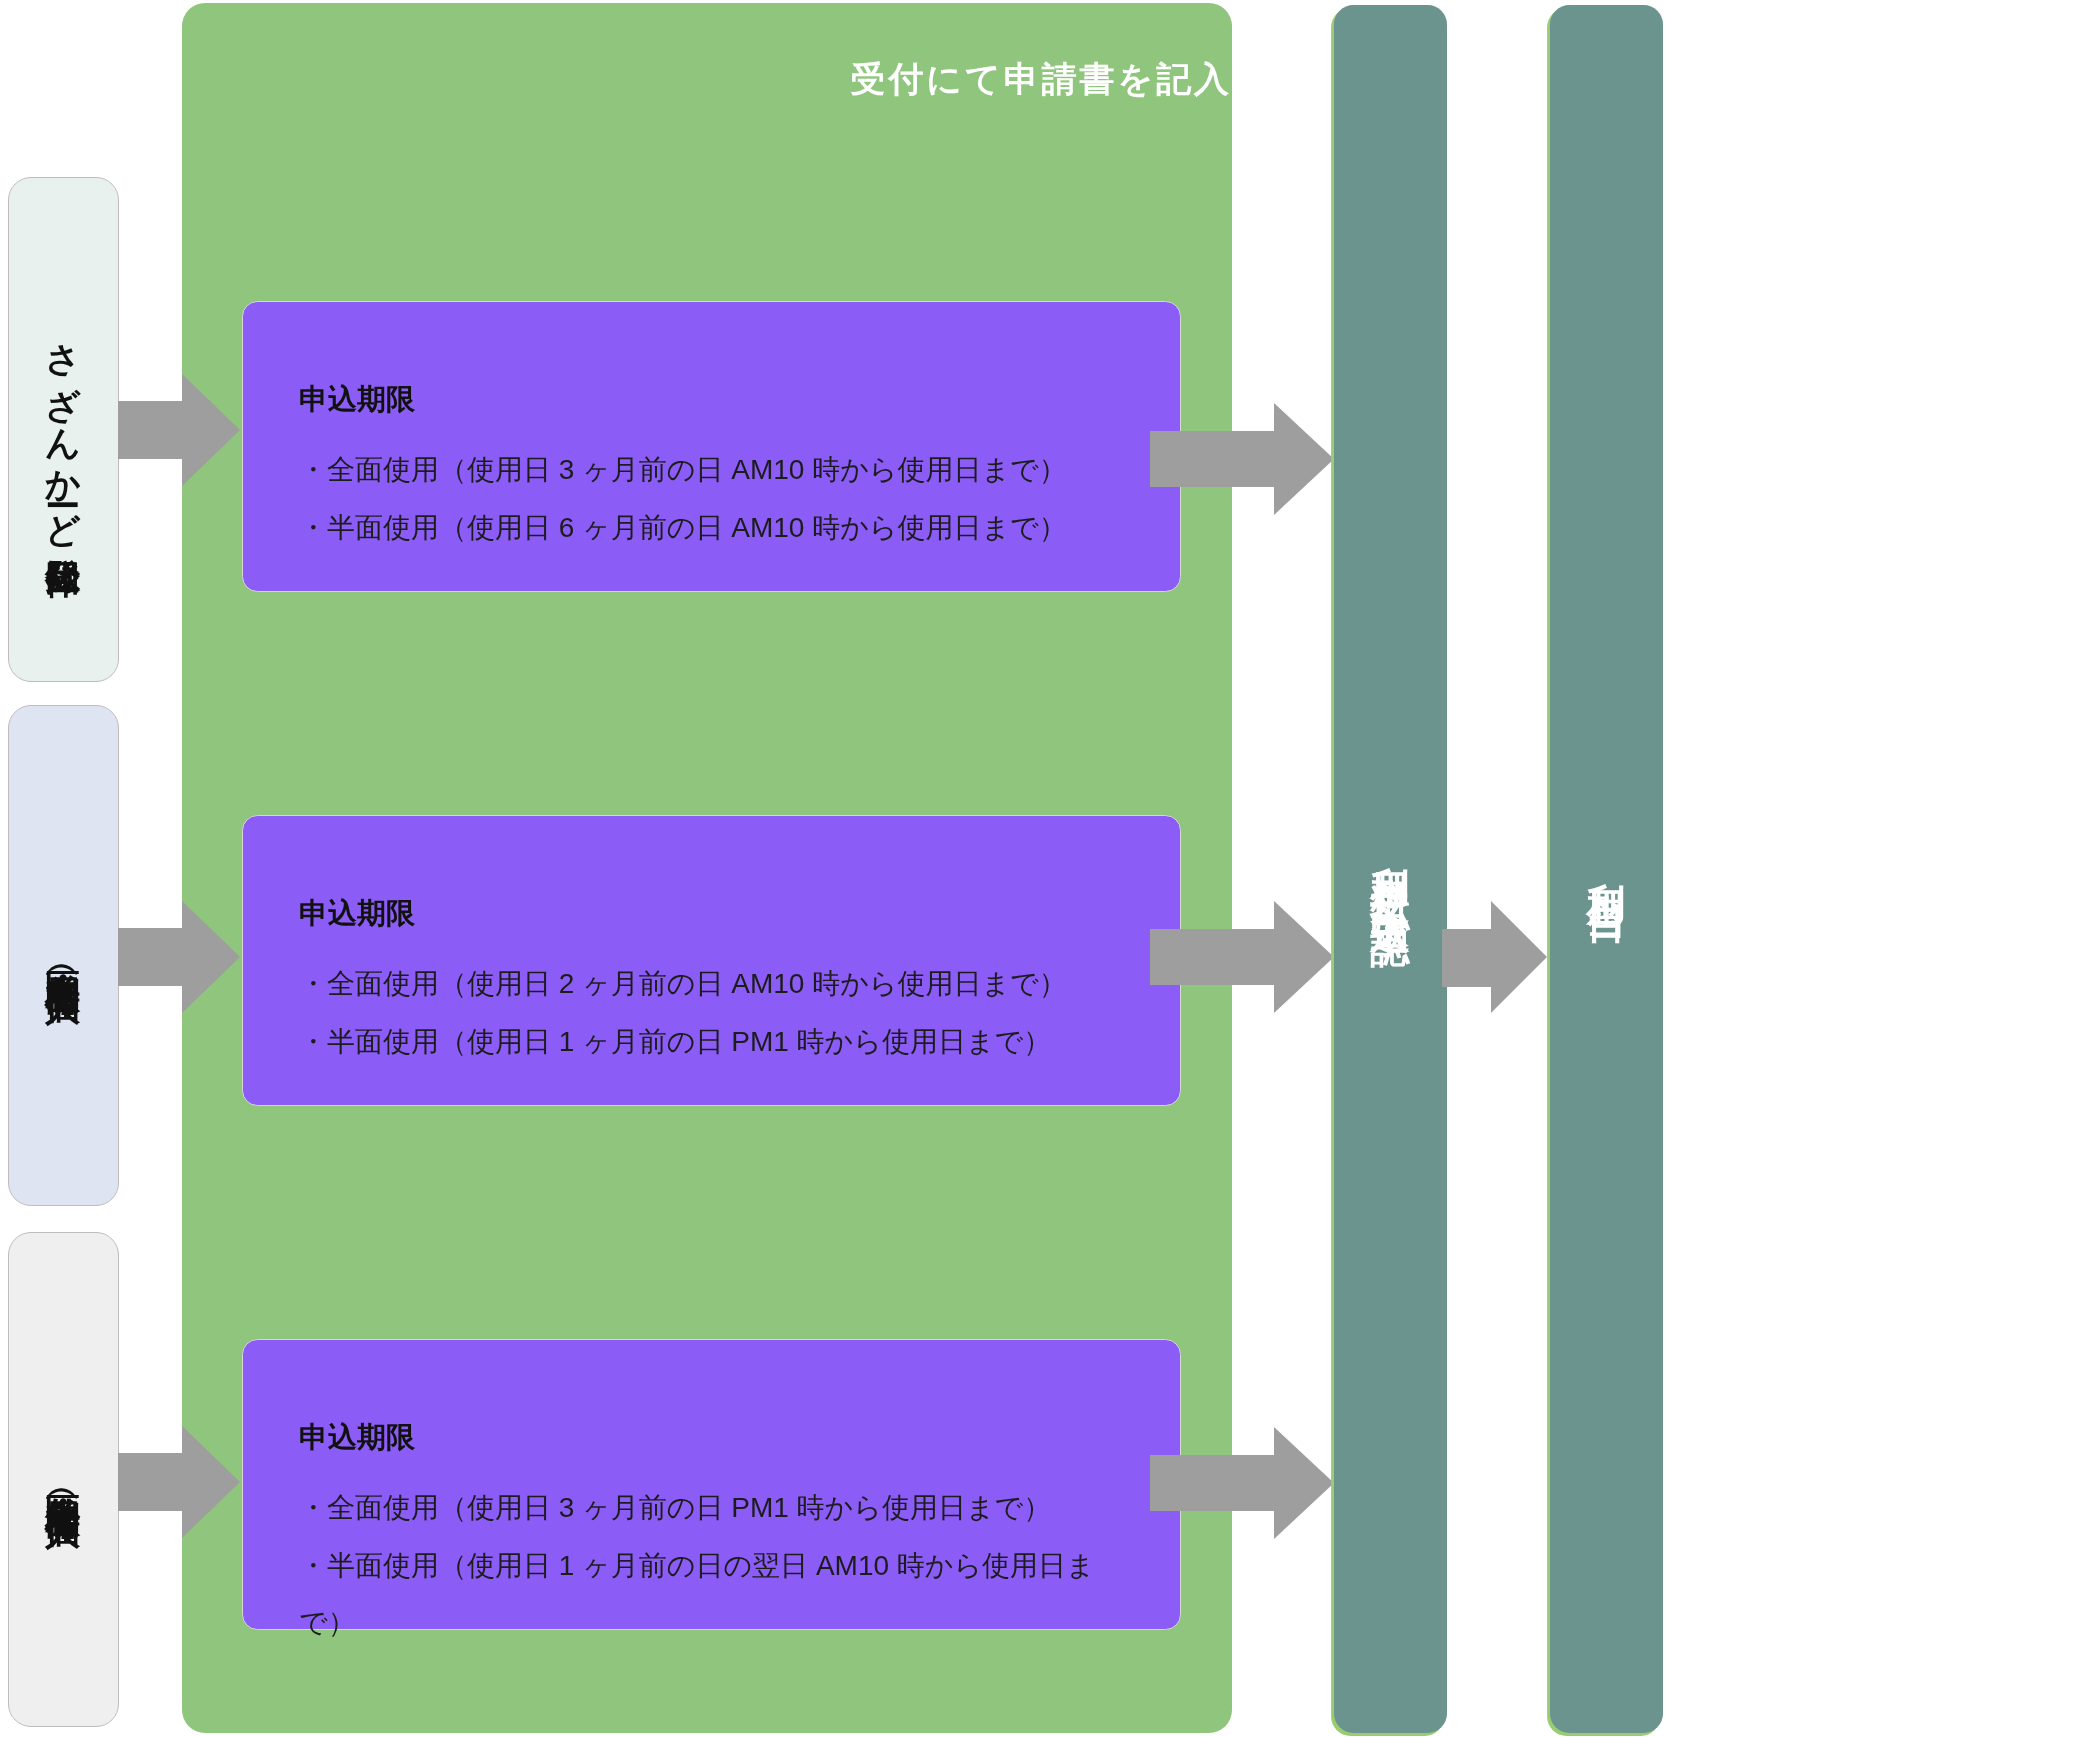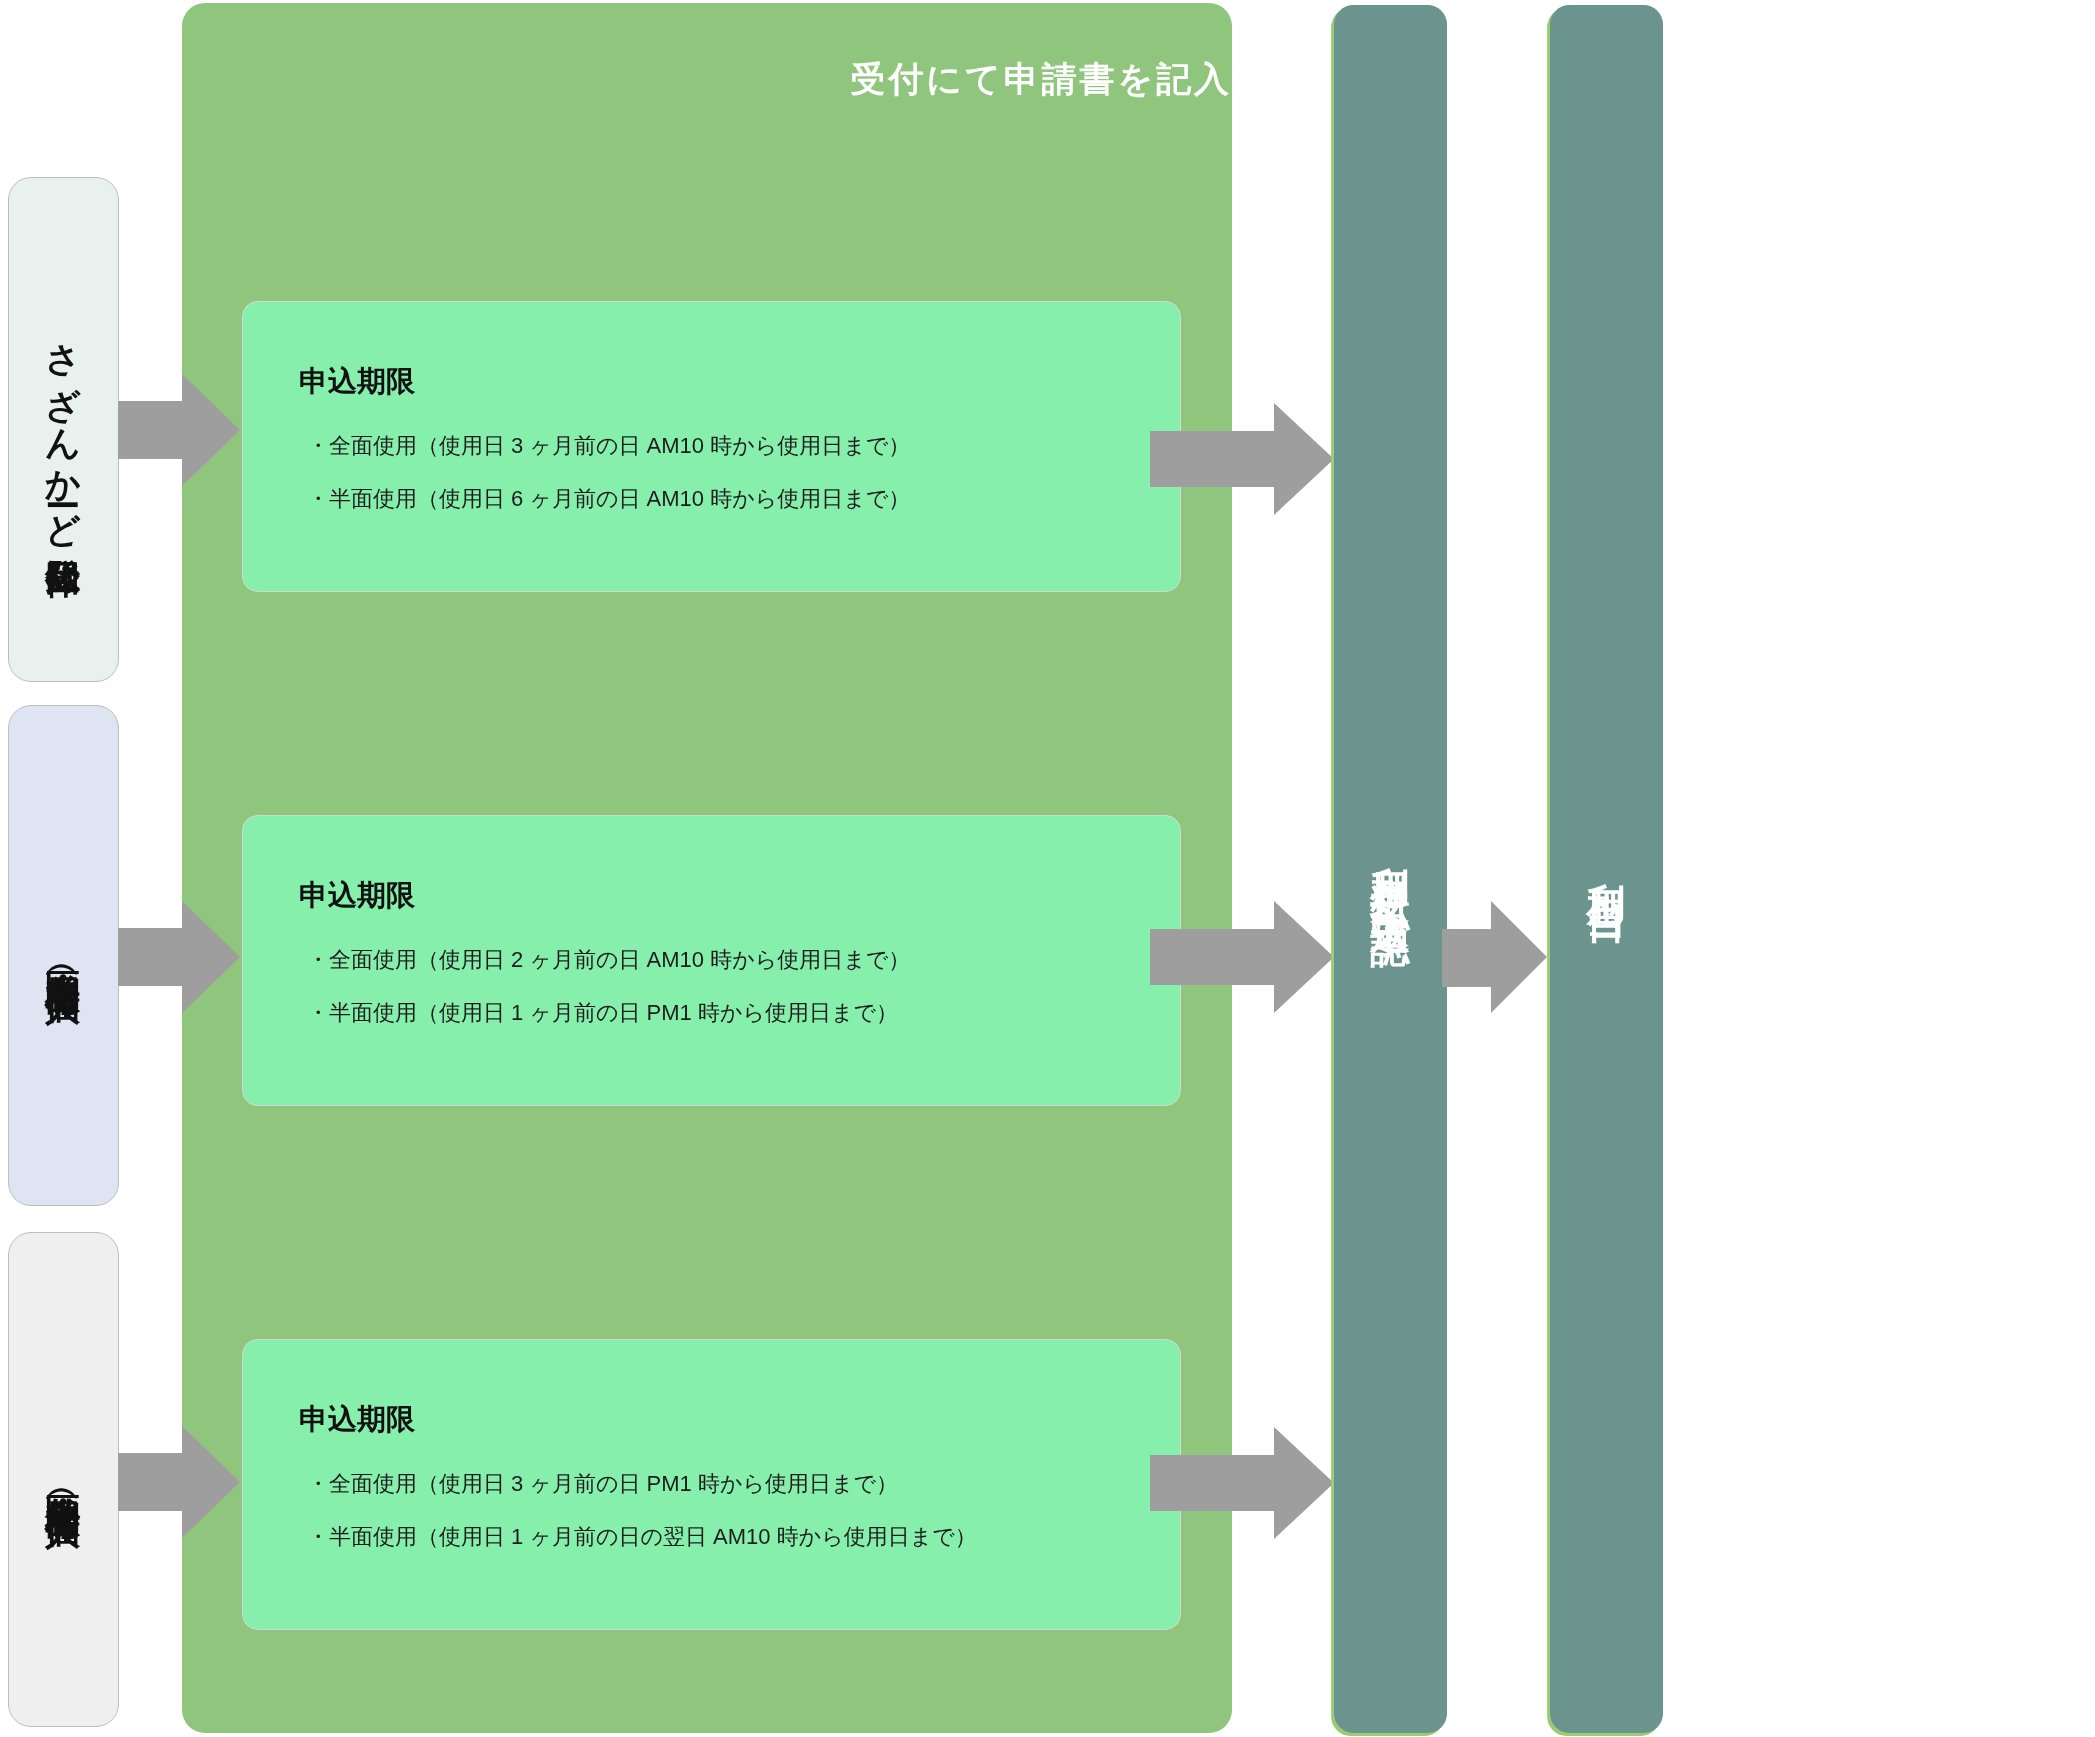--- a/index.html
+++ b/index.html
@@ -16,28 +16,28 @@
   .lane2{top:705px;height:501px;background:#DFE4F2;}
   .lane3{top:1232px;height:495px;background:#EFEFEF;}
 
   
   .process-panel{position:absolute;left:182px;top:2.9px;width:1050px;height:1730px;
                  background:#8FC57C;border-radius:23px;}
   .panel-title{position:absolute;left:0;top:53px;width:100%;text-align:right;
                color:#ffffff;font-size:35px;font-weight:bold;letter-spacing:2.9px;}
 
   
-  .card{position:absolute;left:242px;width:939px;height:291px;background:#86efac;
+  .card{position:absolute;left:242px;width:939px;height:291px;background:#8b5cf6;
         border:1.9px solid #D6D6D6;border-radius:15.5px;box-sizing:border-box;
-        padding:60px 39px 0 56px;}
+        padding:78px 39px 0 56px;}
   .card1{top:301px;}
   .card2{top:815px;}
   .card3{top:1339px;}
   .card-heading{font-size:29px;font-weight:bold;color:#111;margin:0 0 21.3px 0;}
-  .card-item{font-size:22px;color:#1c1c1c;line-height:2.05;margin:8px;}
+  .card-item{font-size:28px;color:#1c1c1c;line-height:2.05;margin:0;}
 
   
   .stage{position:absolute;top:4.9px;height:1728px;width:113px;background:#6B948F;
          border-radius:19.4px;box-shadow:-2.9px 2.9px 0 0 #99CC74;
          display:flex;align-items:center;justify-content:center;}
   .stage1{left:1334px;}
   .stage2{left:1550px;}
   .stage-label{writing-mode:vertical-rl;color:#ffffff;font-size:39px;font-weight:bold;
                letter-spacing:8.7px;line-height:1;}
   .stage1 .stage-label{letter-spacing:6.8px;}

